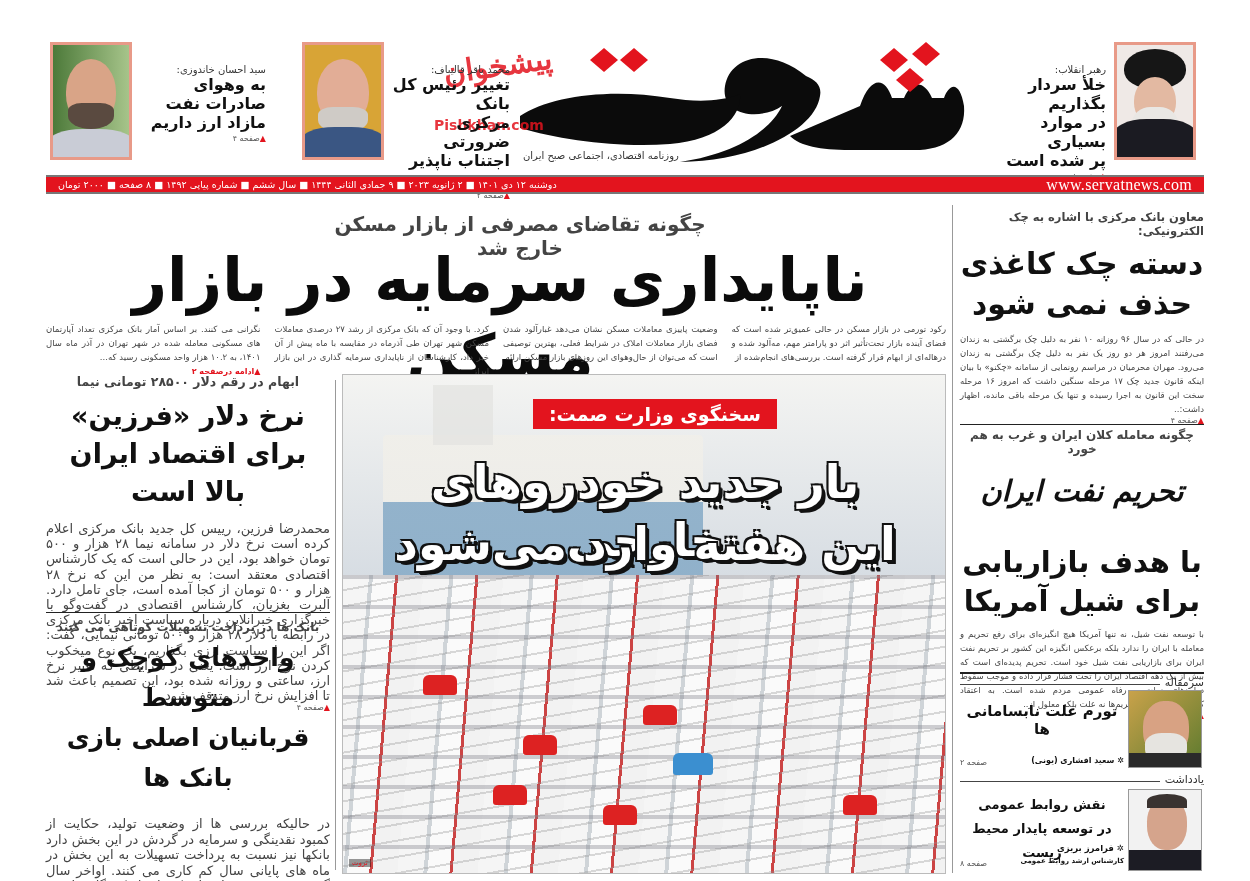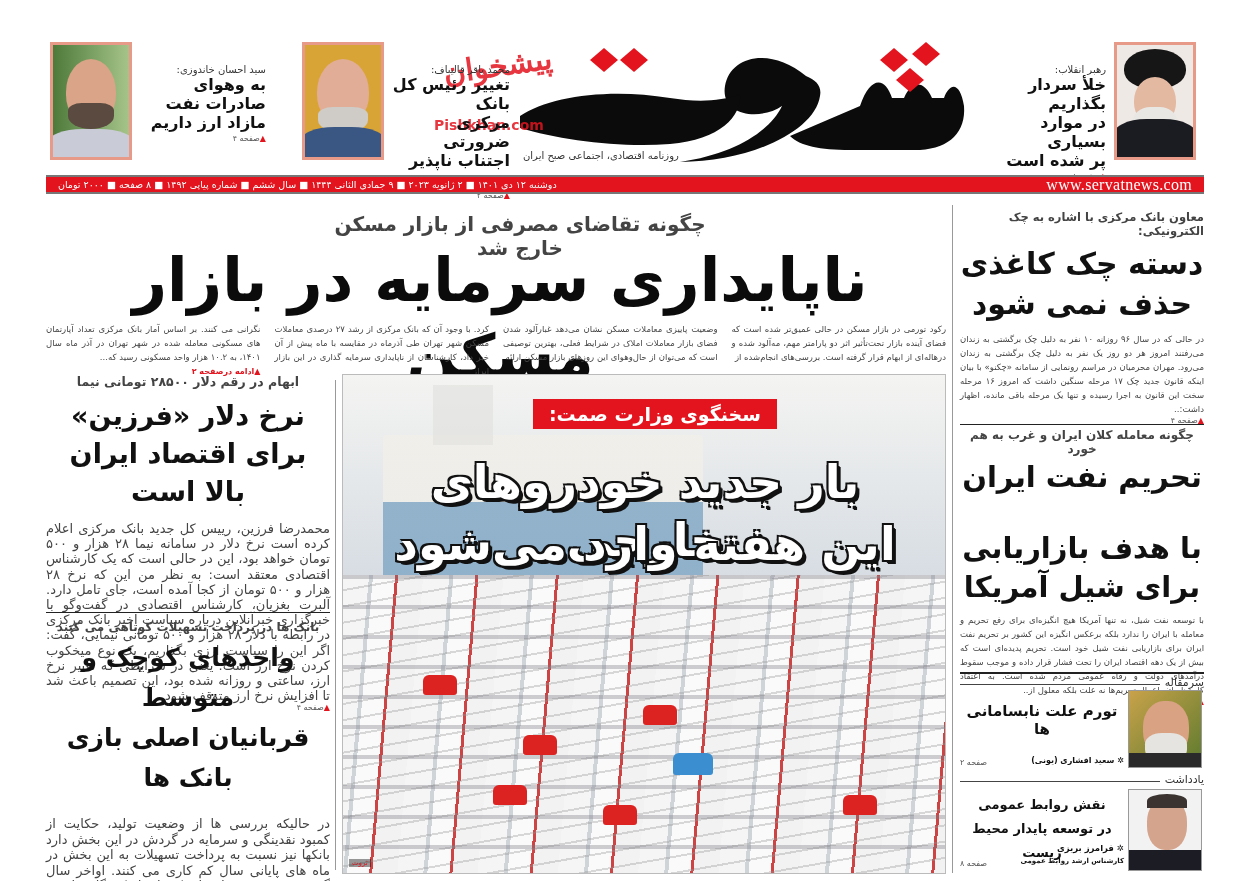--- a/index.html
+++ b/index.html
@@ -165,21 +165,21 @@
     <div class="rc-kicker" style="text-align:right;">معاون بانک مرکزی با اشاره به چک الکترونیکی:</div>
     <div class="rc-title" style="margin-top:6px;">دسته چک کاغذی</div>
     <div class="rc-title">حذف نمی شود</div>
     <div class="rc-body" style="margin-top:8px;">در حالی که در سال ۹۶ روزانه ۱۰ نفر به دلیل چک برگشتی به زندان می‌رفتند امروز هر دو روز یک نفر به دلیل چک برگشتی به زندان می‌رود. مهران محرمیان در مراسم رونمایی از سامانه «چکنو» با بیان اینکه قانون جدید چک ۱۷ مرحله سنگین داشت که امروز ۱۶ مرحله سخت این قانون به اجرا رسیده و تنها یک مرحله باقی مانده، اظهار داشت:..</div>
     <div class="rc-page"><span class="tri">▲</span><span>صفحه ۴</span></div>
   </div>
   <div class="rule" style="left:960px;top:424px;width:244px;background:#222;"></div>
 
   <div class="rc" style="top:428px;">
     <div class="rc-kicker" style="font-size:12px;">چگونه معامله کلان ایران و غرب به هم خورد</div>
-    <div class="rc-title" style="font-size:29px;line-height:39px;margin-top:2px;">تحریم نفت ایران</div>
+    <div class="rc-title" style="font-size:29px;line-height:39px;margin-top:16px;font-style:italic;">تحریم نفت ایران</div>
     <div class="rc-title" style="font-size:29px;line-height:39px;margin-top:32px;">با هدف بازاریابی</div>
     <div class="rc-title" style="font-size:29px;line-height:39px;">برای شیل آمریکا</div>
     <div class="rc-body" style="margin-top:6px;">با توسعه نفت شیل، نه تنها آمریکا هیچ انگیزه‌ای برای رفع تحریم و معامله با ایران را ندارد بلکه برعکس انگیزه این کشور بر تحریم نفت ایران برای بازاریابی نفت شیل خود است. تحریم پدیده‌ای است که بیش از یک دهه اقتصاد ایران را تحت فشار قرار داده و موجب سقوط درآمدهای دولت و رفاه عمومی مردم شده است. به اعتقاد کارشناسان، اعمال تحریم‌ها نه علت بلکه معلول از..</div>
     <div class="rc-page"><span class="tri">▲</span><span>صفحه ۳</span></div>
   </div>
   <div class="rule" style="left:960px;top:672px;width:244px;height:2px;background:#222;"></div>
 
   <div class="abs" style="left:960px;top:676px;width:244px;">
     <div class="section-label">سرمقاله</div>
     <div class="rule" style="left:0;top:8px;width:200px;background:#444;"></div>

